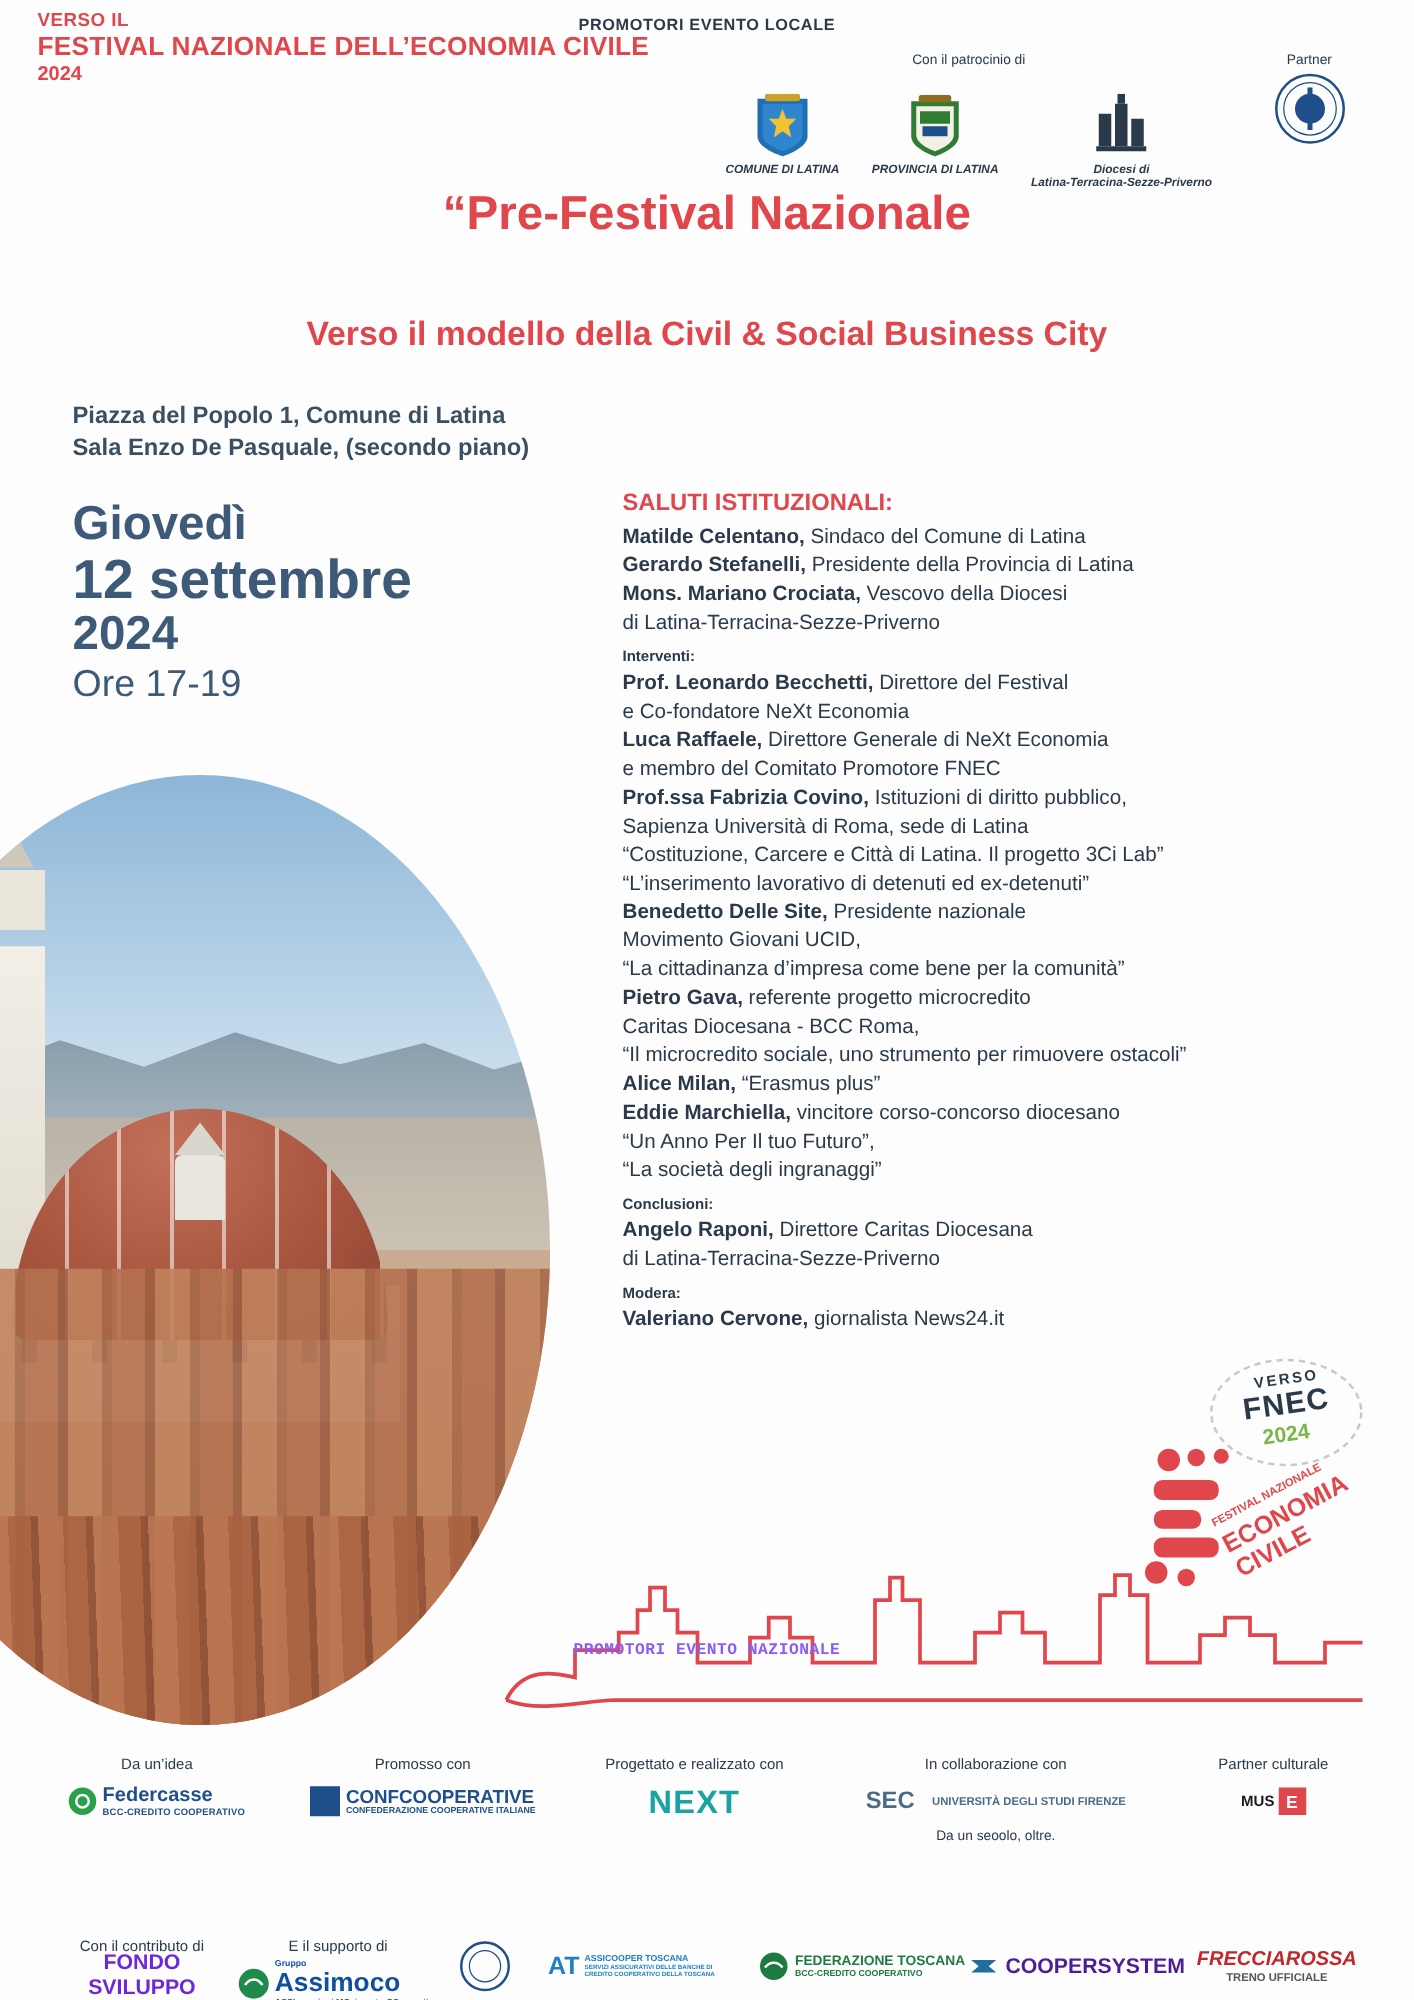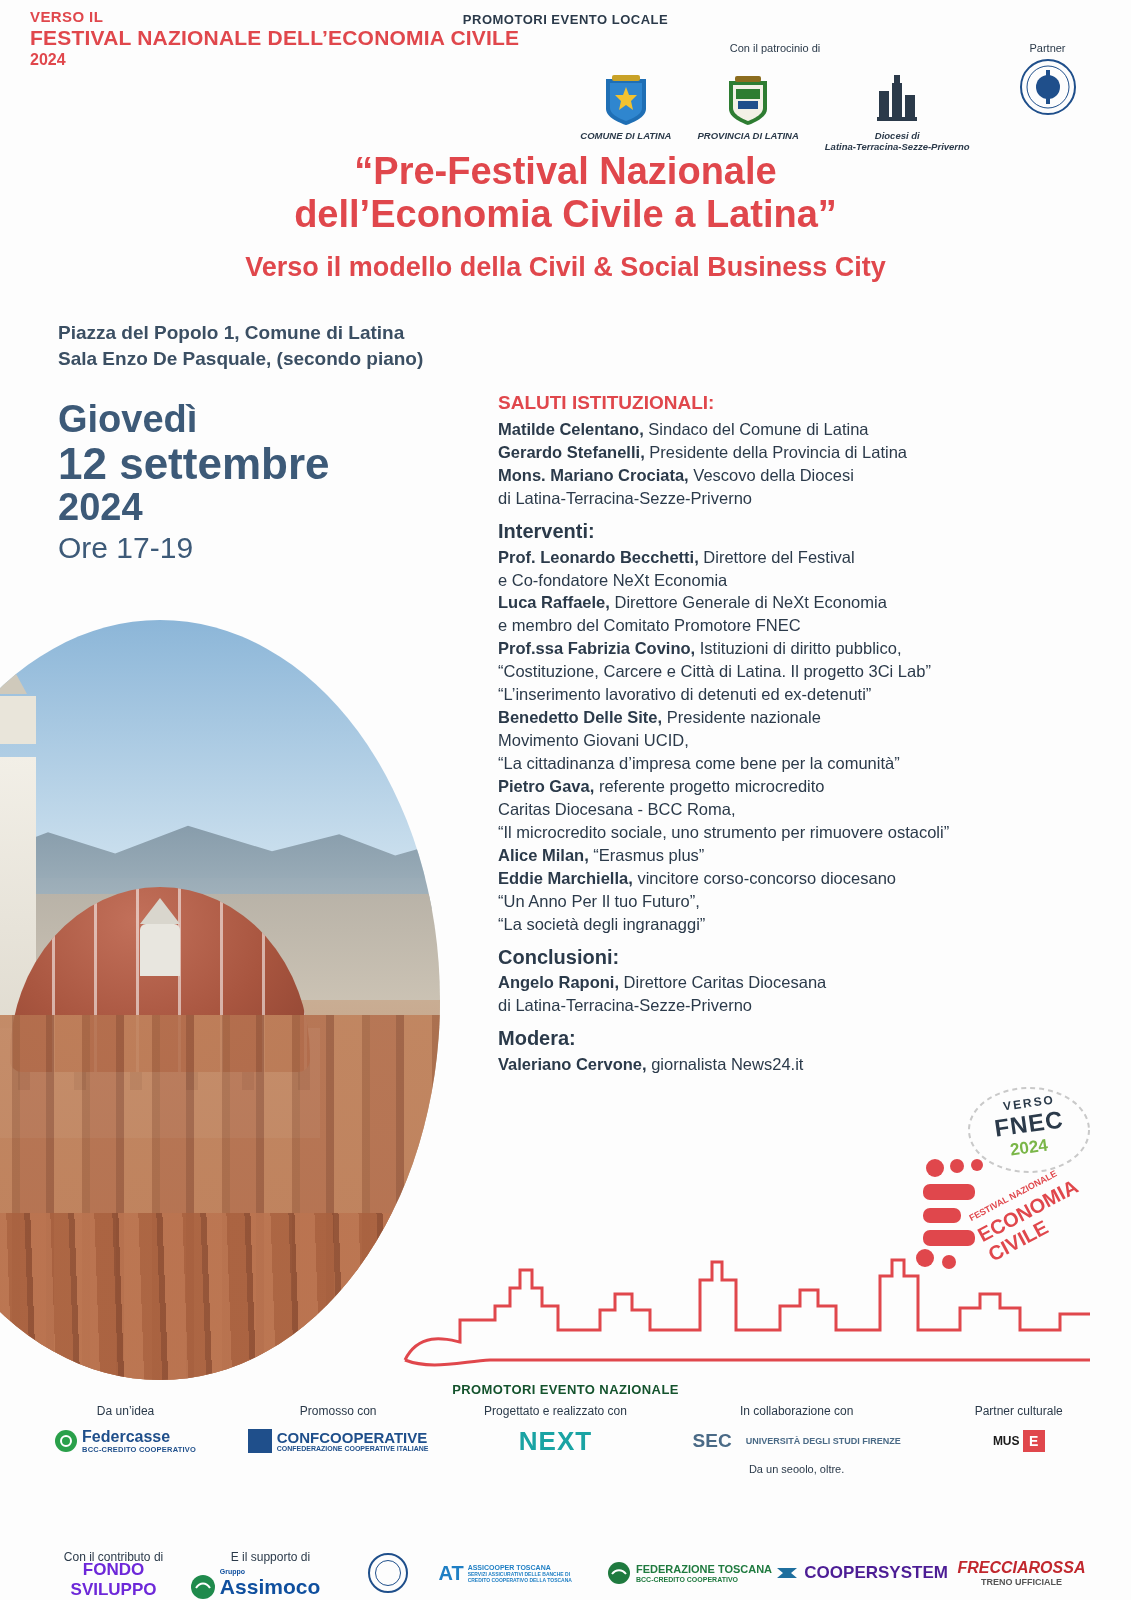--- a/index.html
+++ b/index.html
@@ -80,34 +80,34 @@
           background:repeating-linear-gradient(90deg,transparent 0 18px,#6d7b86 18px 30px,transparent 30px 56px); opacity:.8; }
   .campanile { position:absolute; left:16%; top:18%; width:66px; height:330px;
           background:linear-gradient(#f2efe7,#ddd8cc); }
   .campanile-top { position:absolute; left:16%; top:10%; width:66px; height:48px; background:#e9e5da; }
   .campanile-spire { position:absolute; left:16%; top:4%; width:0; height:0; margin-left:9px;
           border-left:24px solid transparent; border-right:24px solid transparent; border-bottom:44px solid #cfc9bb; }
 
   
   .program { position:absolute; left:498px; top:390px; width:600px; font-size:16.5px; line-height:1.33; color:#2b3a4a; }
   .sec-head { color:#e0474c; font-weight:700; font-size:19px; margin-bottom:4px; }
-  .sub-head { font-weight:700; font-size:20px; margin:8px 0 2px; }
+  .sub-head { font-weight:700; font-size:12px; margin:8px 0 2px; }
   .entry { margin:0 0 1px; }
   .entry b { font-weight:700; }
 
   
   .skyline { position:absolute; left:400px; top:1210px; width:700px; height:160px; }
 
   
   .stamp { position:absolute; left:965px; top:1082px; width:128px; height:96px; }
   .fnec-logo { position:absolute; left:905px; top:1150px; width:190px; height:145px; }
 
   
-  .promotori-naz { position:absolute; left:0; right:0; top:1382px; text-align:center;
-                   font-size:13px; font-weight:700; color:#14532d; letter-spacing:.4px; }
+  .promotori-naz { position:absolute; left:0; right:0; top:1312px; text-align:center;
+                   font-size:13px; font-weight:700; color:#8b5cf6; letter-spacing:.4px;font-family:Liberation Mono, monospace; }
   .sponsor-row { position:absolute; display:flex; align-items:flex-start; }
   .sp-col { display:flex; flex-direction:column; align-items:center; }
   .sp-cap { font-size:12px; color:#2b3a4a; margin-bottom:6px; }
   .sp-note { font-size:11px; color:#2b3a4a; margin-top:5px; }
   .sp-logo { height:34px; display:flex; align-items:center; justify-content:center; }
 
   .fed { display:flex; align-items:center; gap:5px; }
   .fed-badge { width:22px; height:22px; border-radius:50%; background:#2aa04a; position:relative; }
   .fed-badge:after{content:"";position:absolute;inset:5px;border:2px solid #fff;border-radius:50%;}
   .fed-t1 { font-size:16px; font-weight:700; color:#1f4f8b; line-height:1; }
@@ -196,21 +196,20 @@
         <circle cx="29" cy="29" r="27" fill="none" stroke="#1f4f8b" stroke-width="2"></circle>
         <circle cx="29" cy="29" r="21" fill="none" stroke="#1f4f8b" stroke-width="1"></circle>
         <circle cx="29" cy="29" r="12" fill="#1f4f8b"></circle>
         <rect x="27" y="12" width="4" height="34" fill="#1f4f8b"></rect>
       </svg>
     </div>
   </div>
 
   <div class="title1">
     <div>“Pre-Festival Nazionale</div>
-    <div>dell’Economia Civile a Latina”</div>
   </div>
   <div class="title2">Verso il modello della Civil &amp; Social Business City</div>
 
   <div class="venue">
     <div>Piazza del Popolo 1, Comune di Latina</div>
     <div>Sala Enzo De Pasquale, (secondo piano)</div>
   </div>
 
   <div class="datebox">
     <div class="d1">Giovedì</div>
@@ -250,20 +249,21 @@
         <div class="entry"><span>di Latina-Terracina-Sezze-Priverno</span></div>
       </div>
 
     <div class="sub-head">Interventi:</div>
     <div id="interventi-list">
         <div class="entry"><b>Prof. Leonardo Becchetti,</b><span> Direttore del Festival</span></div>
         <div class="entry"><span>e Co-fondatore NeXt Economia</span></div>
         <div class="entry"><b>Luca Raffaele,</b><span> Direttore Generale di NeXt Economia</span></div>
         <div class="entry"><span>e membro del Comitato Promotore FNEC</span></div>
         <div class="entry"><b>Prof.ssa Fabrizia Covino,</b><span> Istituzioni di diritto pubblico,</span></div>
+        <div class="entry"><span>Sapienza Università di Roma, sede di Latina</span></div>
         <div class="entry"><span>“Costituzione, Carcere e Città di Latina. Il progetto 3Ci Lab”</span></div>
         <div class="entry"><span>“L’inserimento lavorativo di detenuti ed ex-detenuti”</span></div>
         <div class="entry"><b>Benedetto Delle Site,</b><span> Presidente nazionale</span></div>
         <div class="entry"><span>Movimento Giovani UCID,</span></div>
         <div class="entry"><span>“La cittadinanza d’impresa come bene per la comunità”</span></div>
         <div class="entry"><b>Pietro Gava,</b><span> referente progetto microcredito</span></div>
         <div class="entry"><span>Caritas Diocesana - BCC Roma,</span></div>
         <div class="entry"><span>“Il microcredito sociale, uno strumento per rimuovere ostacoli”</span></div>
         <div class="entry"><b>Alice Milan,</b><span> “Erasmus plus”</span></div>
         <div class="entry"><b>Eddie Marchiella,</b><span> vincitore corso-concorso diocesano</span></div>

